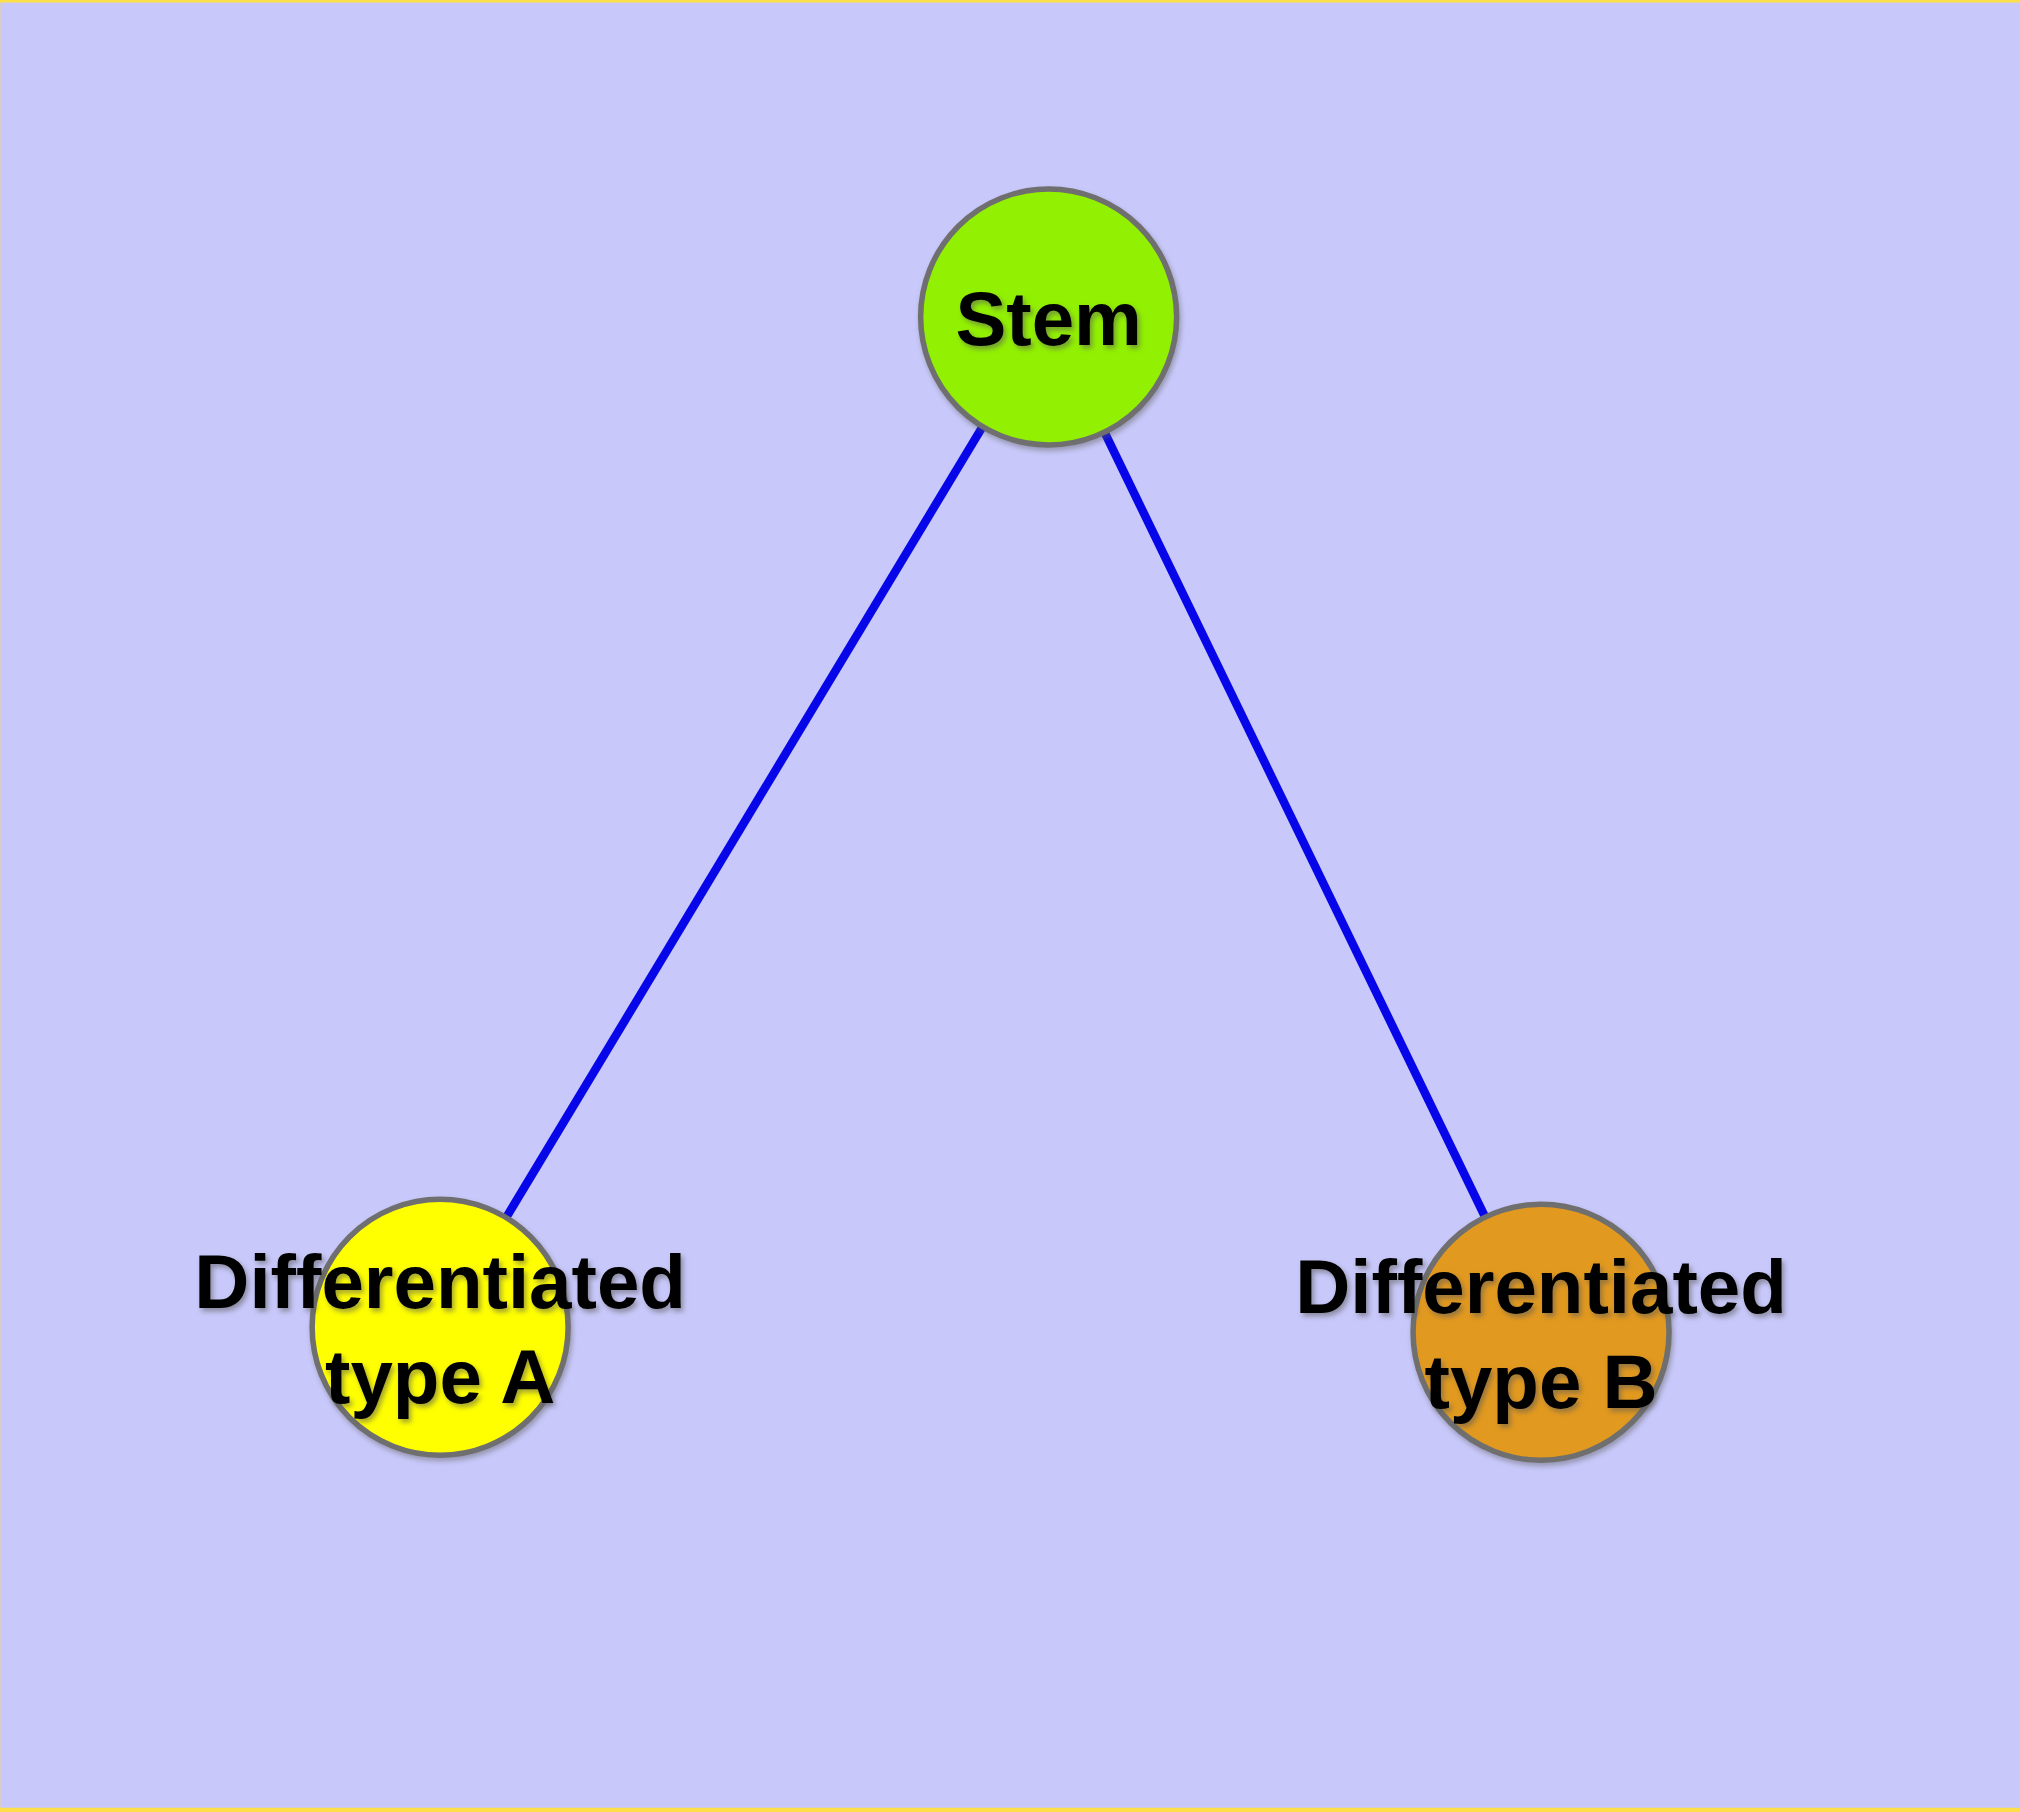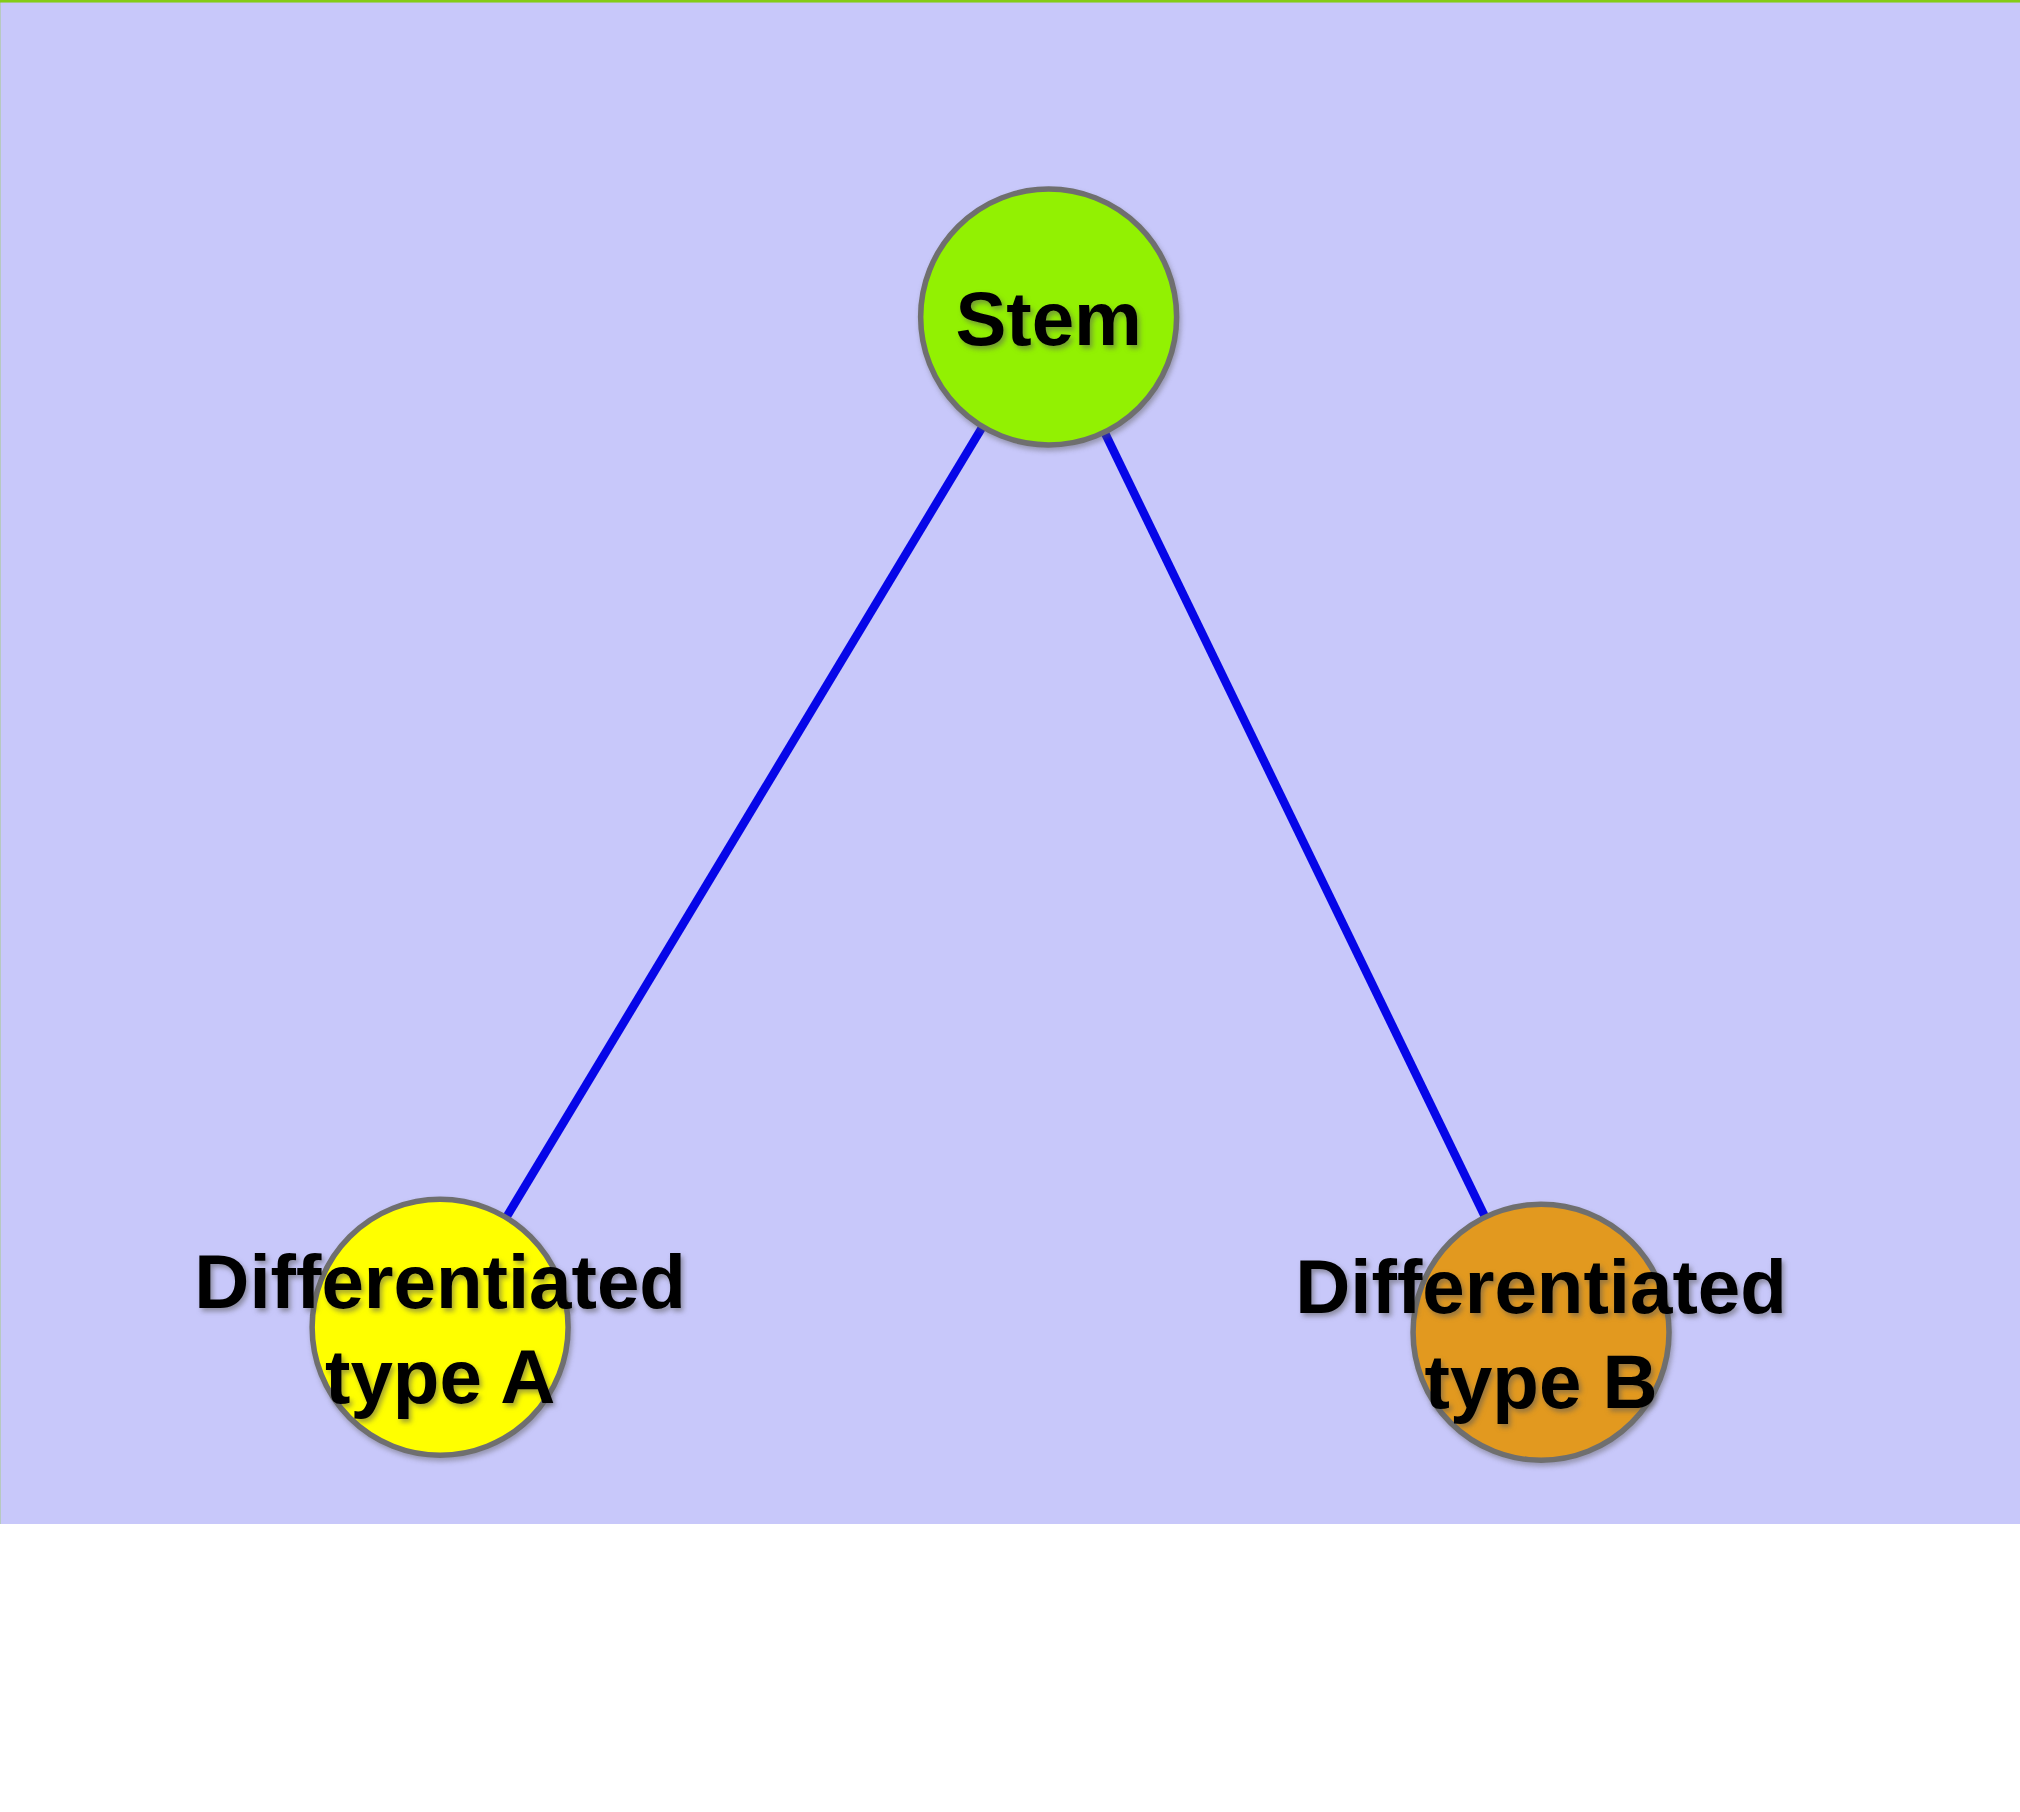--- a/index.html
+++ b/index.html
@@ -3,22 +3,22 @@
 <meta charset="utf-8">
 <style>
   html, body {
     margin: 0;
     padding: 0;
     background: #ffffff;
   }
   .canvas {
     position: relative;
     width: 2021px;
-    height: 1524px;
-    background: #84cc16;
+    height: 1812px;
+    background: #fde047;
     overflow: hidden;
     font-family: "Liberation Sans", sans-serif;
     text-align: right;
   }
   svg.graph {
     position: absolute;
     left: 0;
     top: 0;
     display: block;
   }

